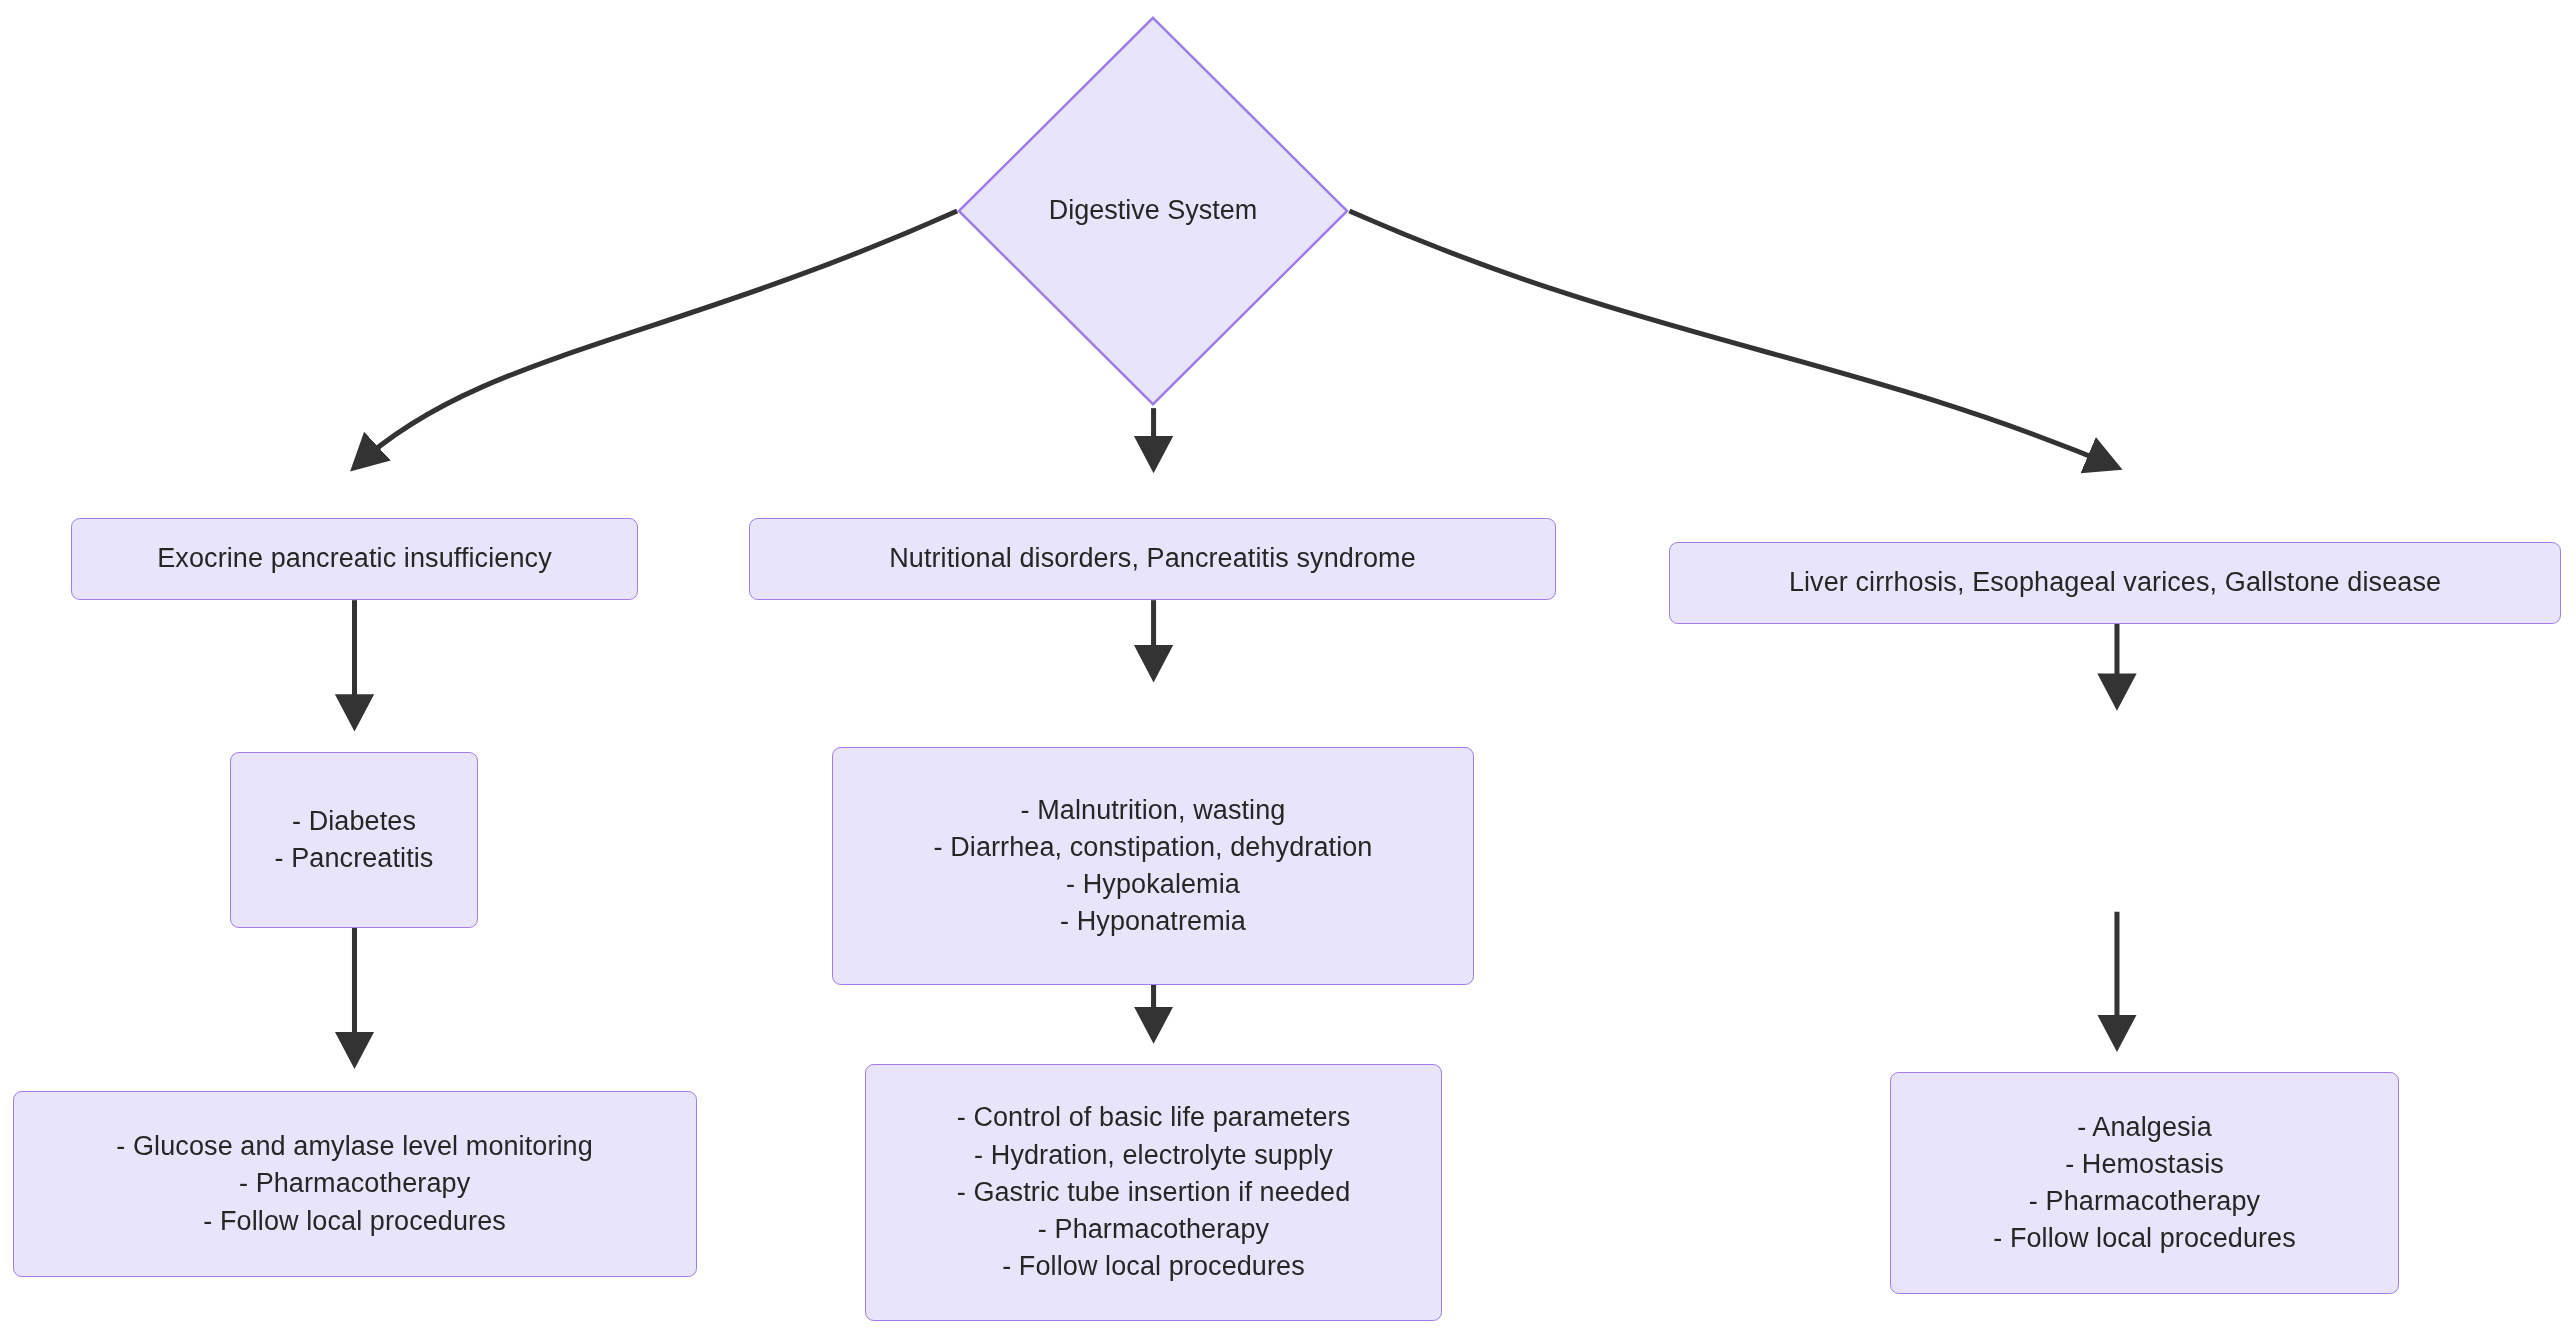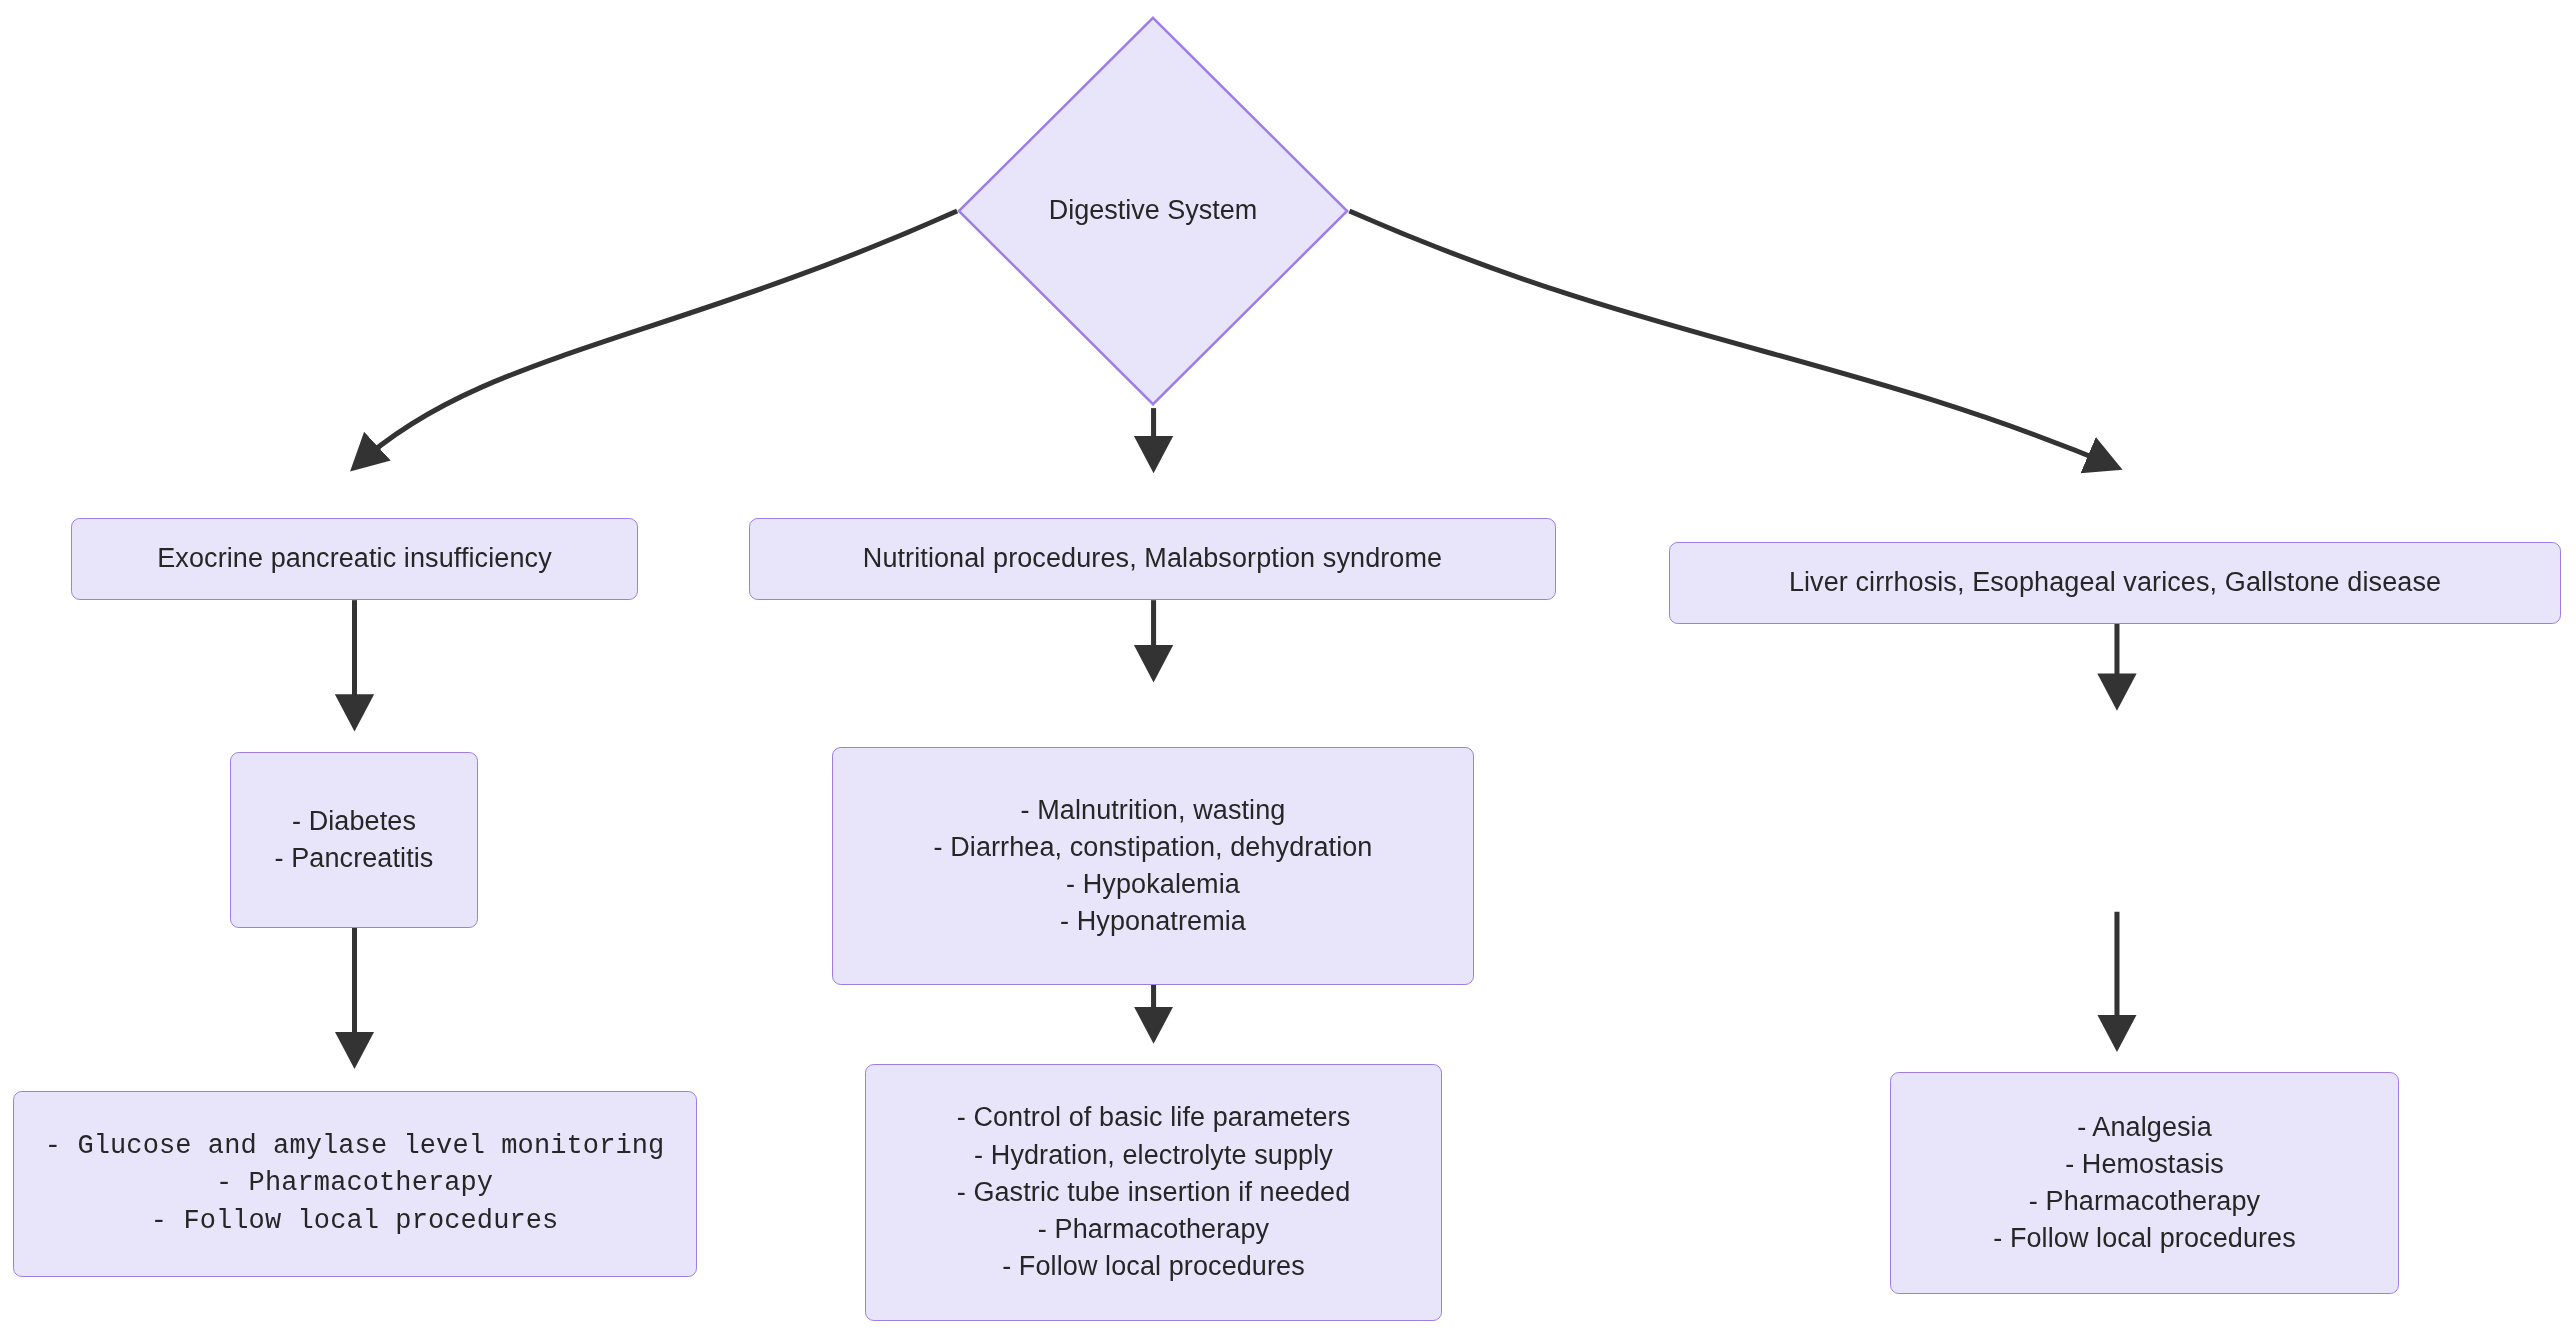--- a/index.html
+++ b/index.html
@@ -113,41 +113,41 @@
       <polygon points="311.5,3 620,310 311.5,617 3,310" fill="#e8e5fa" stroke="#9d7ee6" stroke-width="4"></polygon>
     </svg>
     <span class="diamond-label">Digestive System</span>
   </div>
 
   <div class="node" style="left:71px; top:518px; width:567px; height:82px;">
     <span>Exocrine pancreatic insufficiency</span>
   </div>
 
   <div class="node" style="left:749px; top:518px; width:807px; height:82px;">
-    <span>Nutritional procedures, Malabsorption syndrome</span>
+    <span>Nutritional disorders, Pancreatitis syndrome</span>
   </div>
 
   <div class="node" style="left:1669px; top:518px; width:892px; height:82px;margin-top:24px;">
     <span>Liver cirrhosis, Esophageal varices, Gallstone disease</span>
   </div>
 
   <div class="node" style="left:230px; top:752px; width:248px; height:176px;">
     <span>- Diabetes
 - Pancreatitis</span>
   </div>
 
   <div class="node" style="left:832px; top:703px; width:642px; height:238px;margin-top:44px;">
     <span>- Malnutrition, wasting
 - Diarrhea, constipation, dehydration
 - Hypokalemia
 - Hyponatremia</span>
   </div>
 
 
-  <div class="node" style="left:12.6px; top:1091px; width:684px; height:186px;font-family:Liberation Mono, monospace;">
+  <div class="node" style="left:12.6px; top:1091px; width:684px; height:186px;">
     <span>- Glucose and amylase level monitoring
 - Pharmacotherapy
 - Follow local procedures</span>
   </div>
 
   <div class="node" style="left:865px; top:1064px; width:577px; height:257px;">
     <span>- Control of basic life parameters
 - Hydration, electrolyte supply
 - Gastric tube insertion if needed
 - Pharmacotherapy

